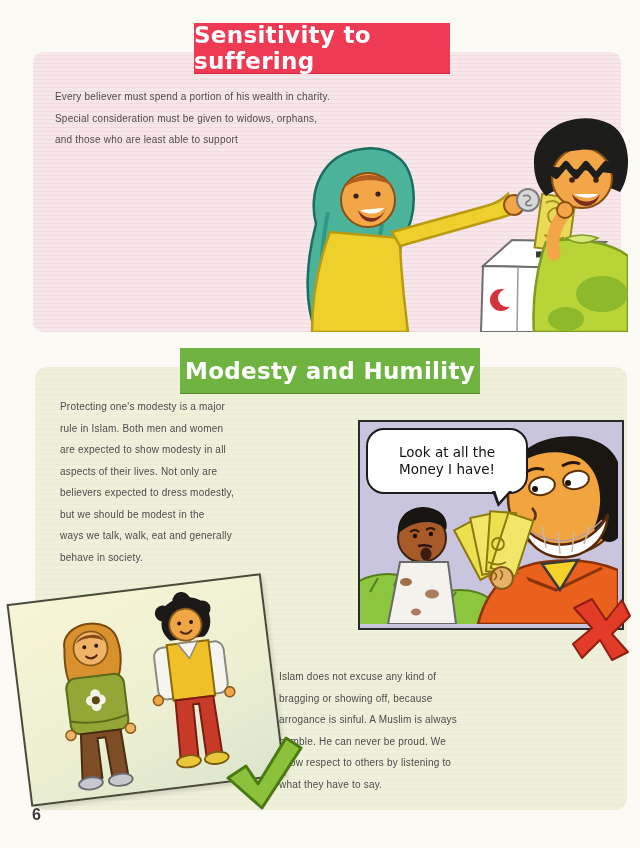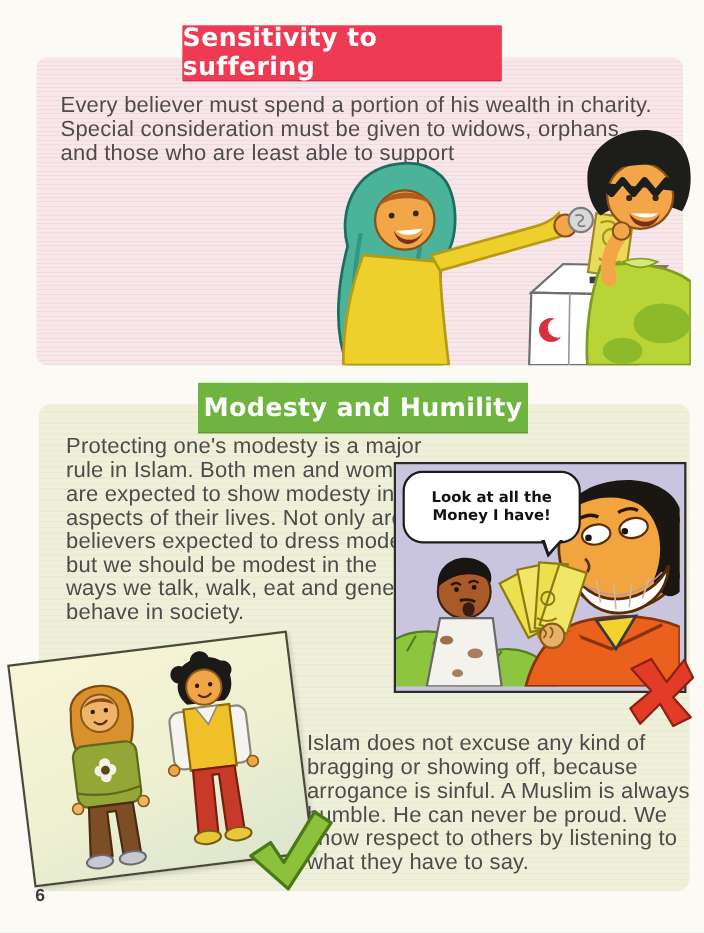--- a/index.html
+++ b/index.html
@@ -22,39 +22,39 @@
       repeating-linear-gradient(0deg, rgba(205,210,170,.15) 0 1px, transparent 1px 5px),
       #eef0da;
     border-radius:12px;
   }
   
   .banner{
     position:absolute;display:flex;align-items:center;justify-content:center;
     color:#fff;font-family:"DejaVu Sans",sans-serif;font-weight:bold;
     font-size:23px;letter-spacing:.3px;
   }
-  .banner.red{left:166px;top:23px;width:290px;height:50px;background:#ee3a52;box-shadow:0 1px 0 #c92741;}
+  .banner.red{left:194px;top:23px;width:256px;height:50px;background:#ee3a52;box-shadow:0 1px 0 #c92741;}
   .banner.green{left:180px;top:348px;width:300px;height:45px;background:#6fb440;box-shadow:0 1px 0 #578f2c;}
   
-  .para{position:absolute;font-size:20px;line-height:21.5px;letter-spacing:.2px;color:#4e4a4b;}
+  .para{position:absolute;font-size:10px;line-height:21.5px;letter-spacing:.2px;color:#4e4a4b;}
   .para-charity-intro{left:55px;top:86px;}
   .para-charity-wrap{left:55px;top:151px;}
   .para-modesty{left:60px;top:396px;}
   .para-conclusion{left:279px;top:666px;}
   
   .comic{
     position:absolute;left:358px;top:420px;width:262px;height:206px;
     background:#c9c5de;border:2px solid #2b2b2b;
   }
   .comic svg{position:absolute;left:0;top:0;}
   .bubble{
     position:absolute;left:6px;top:6px;width:158px;height:62px;
     background:#fff;border:2.5px solid #1c1c1c;border-radius:18px;
     display:flex;align-items:center;justify-content:center;text-align:center;
-    font-family:"DejaVu Sans",sans-serif;font-weight:bold;font-size:13.5px;
+    font-family:"DejaVu Sans",sans-serif;font-weight:normal;font-size:13.5px;
     line-height:17px;color:#111;z-index:3;
   }
   .bubble:before{
     content:"";position:absolute;right:14px;bottom:-15px;
     border-left:6px solid transparent;border-right:14px solid transparent;
     border-top:16px solid #1c1c1c;
   }
   .bubble:after{
     content:"";position:absolute;right:16px;bottom:-10px;
     border-left:4px solid transparent;border-right:11px solid transparent;

